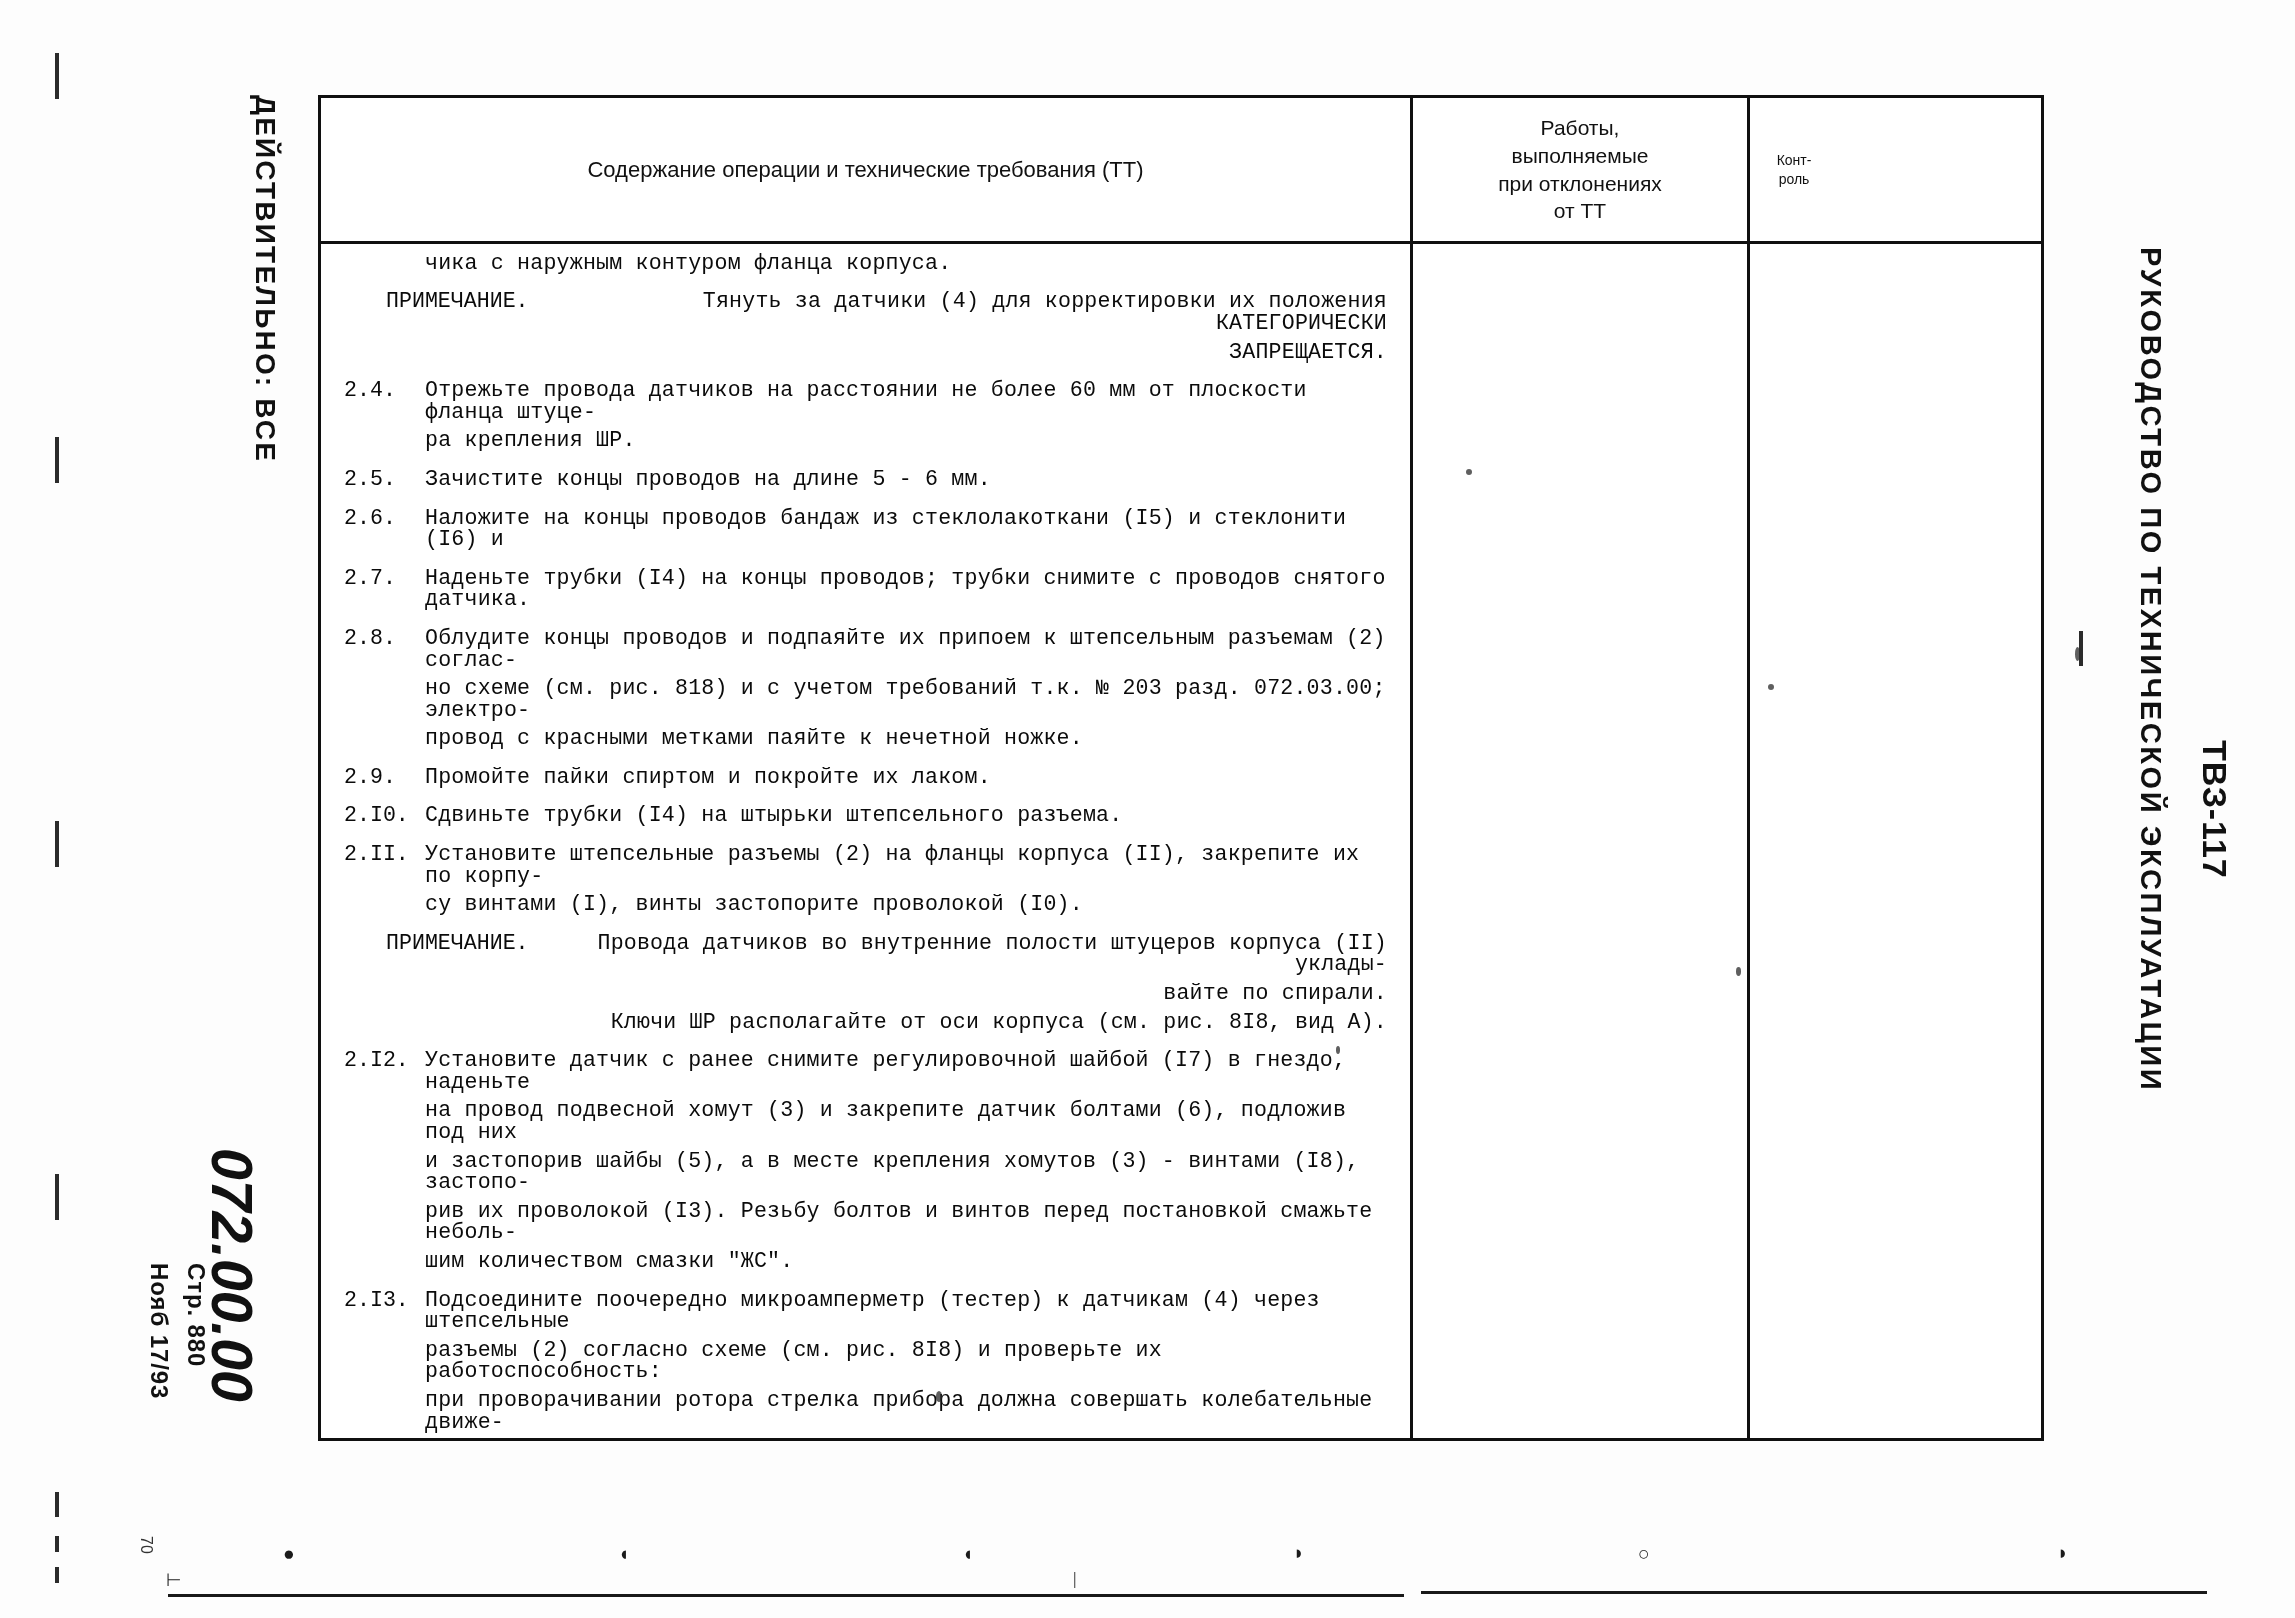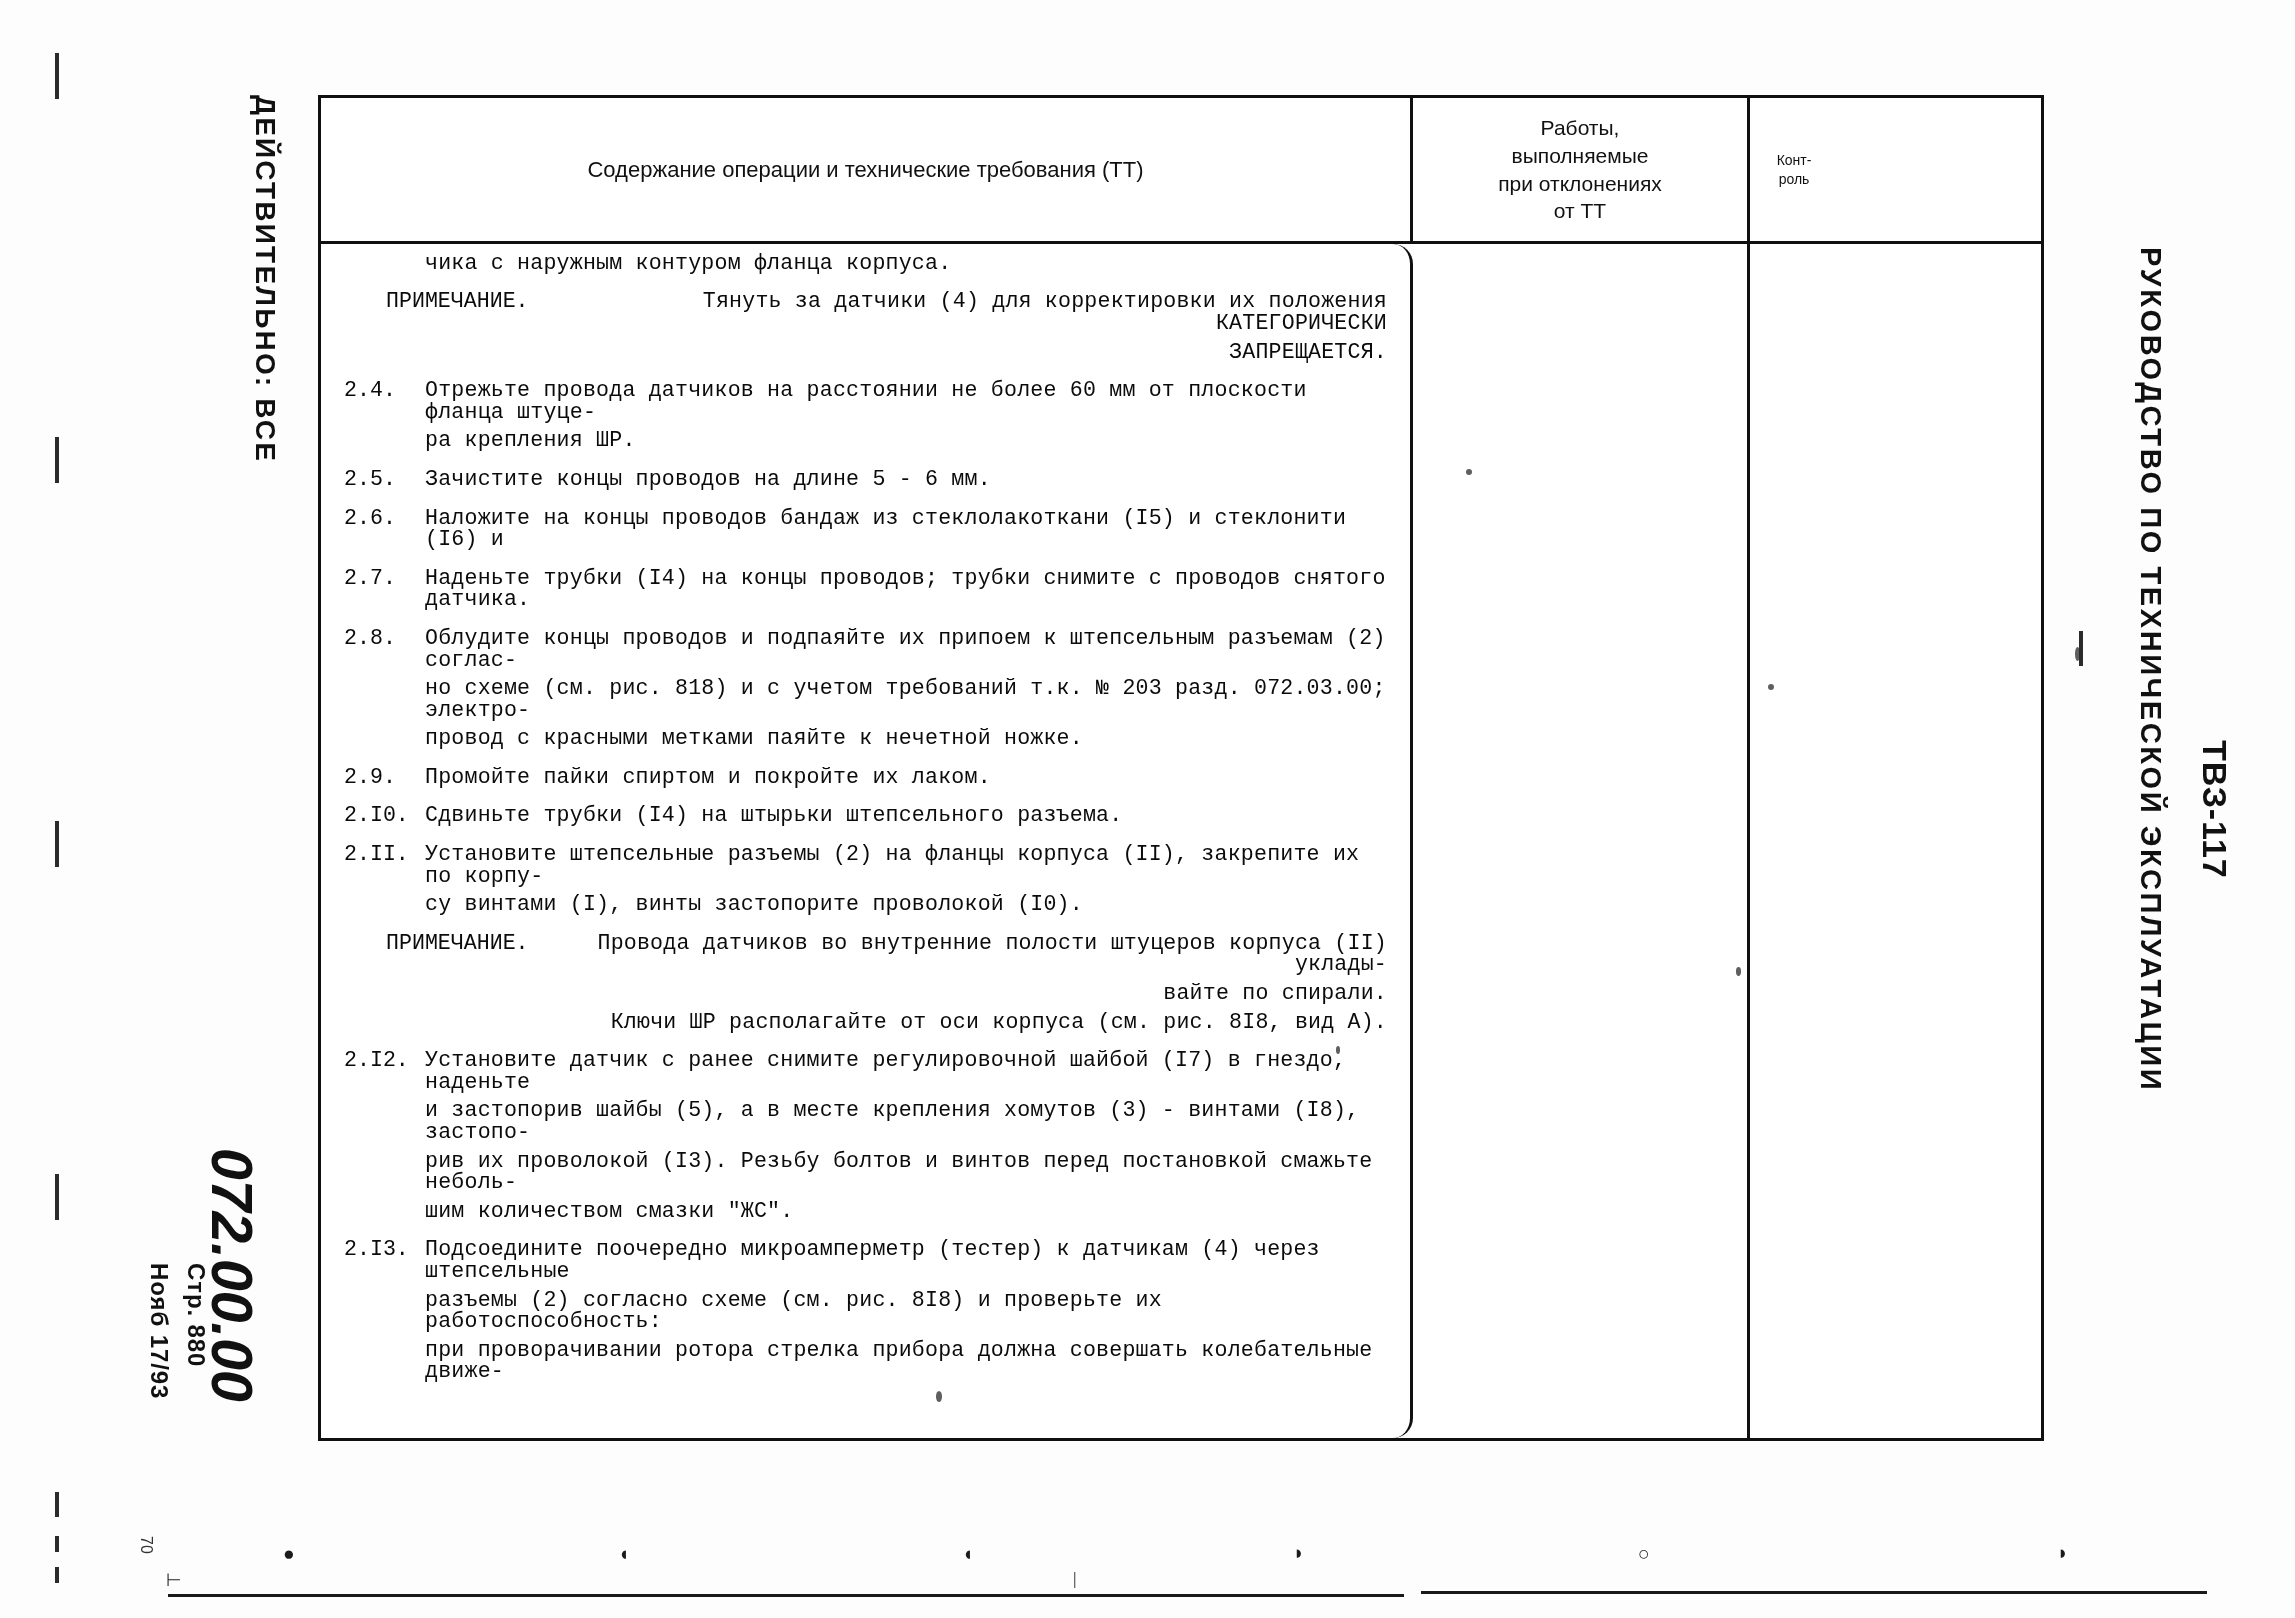--- a/index.html
+++ b/index.html
@@ -130,21 +130,20 @@
     height: 100%;
   }
   .td.col-content { padding: 8.8px 23px 0 23px; }
 
   
   .doc-body {
     font-family: "Liberation Mono", "DejaVu Sans Mono", monospace;
     font-size: 21.6px;
     line-height: 1.0;
     color: #0b0b0b;
-    border-radius: 20px;
   }
   .para {
     display: flex;
     margin-bottom: 17px;
   }
   .num {
     flex: 0 0 81px;
     font-size: 21.6px;
     letter-spacing: 0px;
     white-space: nowrap;
@@ -301,20 +300,21 @@
             <div class="nbody">
               <div class="line">Провода датчиков во внутренние полости штуцеров корпуса (II) уклады-</div>
               <div class="line" style="padding-left: 0px;">вайте по спирали.</div>
               <div class="line" style="padding-left: 0px;">Ключи ШР располагайте от оси корпуса (см. рис. 8I8, вид А).</div>
             </div>
           </div>
           <div class="para">
             <div class="num">2.I2.</div>
             <div class="ptext">
               <div class="line">Установите датчик с ранее снимите регулировочной шайбой (I7) в гнездо, наденьте</div>
+              <div class="line">на провод подвесной хомут (3) и закрепите датчик болтами (6), подложив под них</div>
               <div class="line">и застопорив шайбы (5), а в месте крепления хомутов (3) - винтами (I8), застопо-</div>
               <div class="line">рив их проволокой (I3). Резьбу болтов и винтов перед постановкой смажьте неболь-</div>
               <div class="line">шим количеством смазки "ЖС".</div>
             </div>
           </div>
           <div class="para">
             <div class="num">2.I3.</div>
             <div class="ptext">
               <div class="line">Подсоедините поочередно микроамперметр (тестер) к датчикам (4) через штепсельные</div>
               <div class="line">разъемы (2) согласно схеме (см. рис. 8I8) и проверьте их работоспособность:</div>

